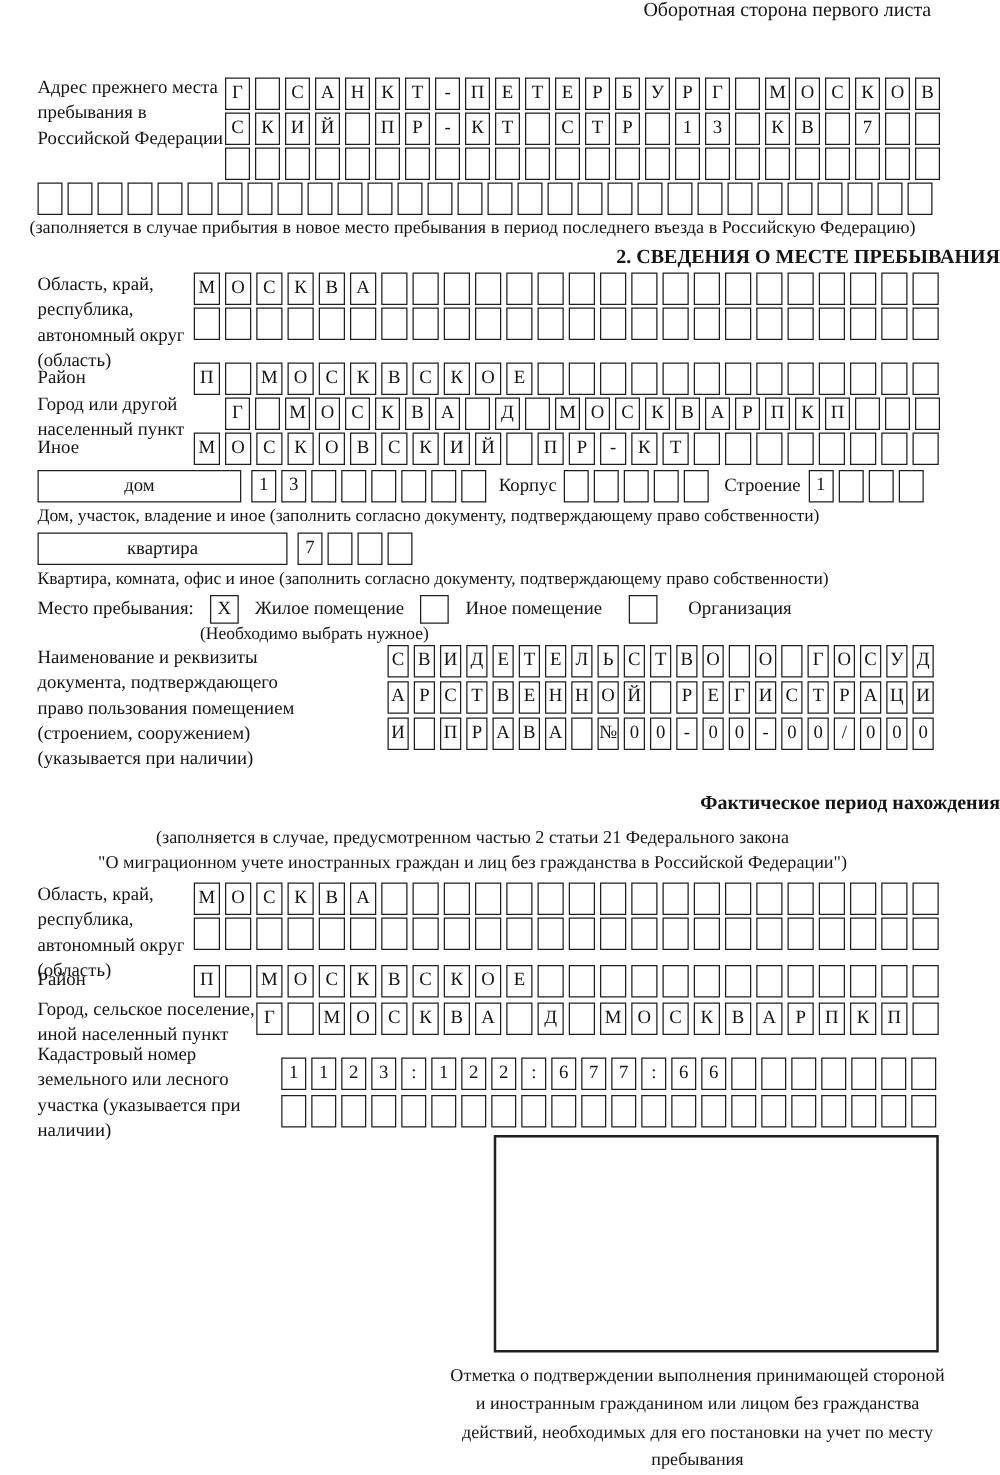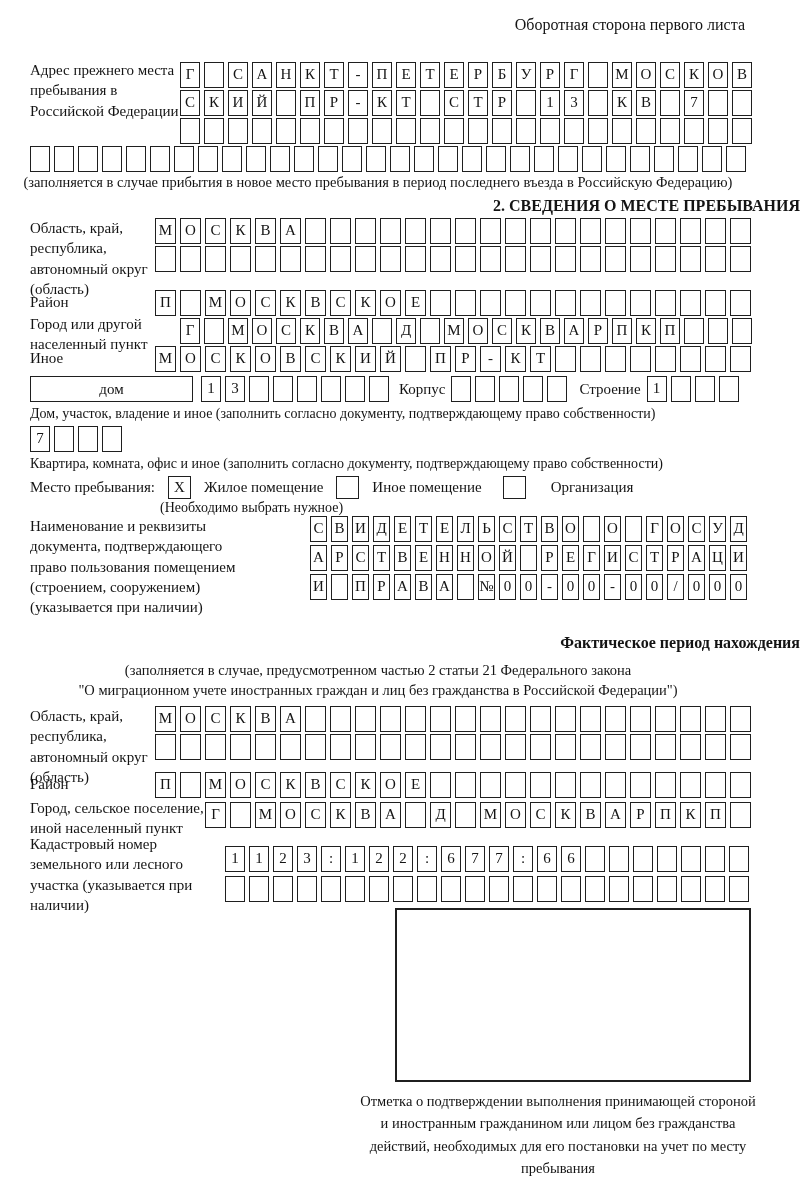--- a/index.html
+++ b/index.html
@@ -40,21 +40,21 @@
   }
   .stamp-caption{
     width:400px;text-align:center;font-size:14.5px;line-height:1.55;
   }
   .w150{width:150px;} .w125{width:125px;} .w230{width:230px;font-family:Liberation Serif, serif;}
   .w175{width:178px;} .w195{width:195px;}
 </style>
 </head>
 <body>
 
-<div class="abs" style="top:16px;right:55px;font-size:16px;">Оборотная сторона первого листа</div>
+<div class="abs" style="top:0;right:55px;font-size:16px;">Оборотная сторона первого листа</div>
 
 <div class="abs lbl w150" style="top:60px;left:30px;">Адрес прежнего места пребывания в Российской Федерации</div>
 <div class="abs cellrow cw20" style="top:62px;left:180px;">
     <span class="cell">Г</span>
     <span class="cell"></span>
     <span class="cell">С</span>
     <span class="cell">А</span>
     <span class="cell">Н</span>
     <span class="cell">К</span>
     <span class="cell">Т</span>
@@ -326,20 +326,21 @@
   <div class="cellrow cw20">
       <span class="cell">1</span>
       <span class="cell"></span>
       <span class="cell"></span>
       <span class="cell"></span>
     </div>
 </div>
 <div class="abs caption" style="top:406px;left:30px;">Дом, участок, владение и иное (заполнить согласно документу, подтверждающему право собственности)</div>
 
 <div class="abs inline-row" style="top:426px;left:30px;">
+  <div class="widebox" style="width:200px;margin-right:8px;">квартира</div>
   <div class="cellrow cw20">
       <span class="cell">7</span>
       <span class="cell"></span>
       <span class="cell"></span>
       <span class="cell"></span>
     </div>
 </div>
 <div class="abs caption" style="top:456px;left:30px;">Квартира, комната, офис и иное (заполнить согласно документу, подтверждающему право собственности)</div>
 
 <div class="abs inline-row" style="top:476px;left:30px;gap:13px;">

